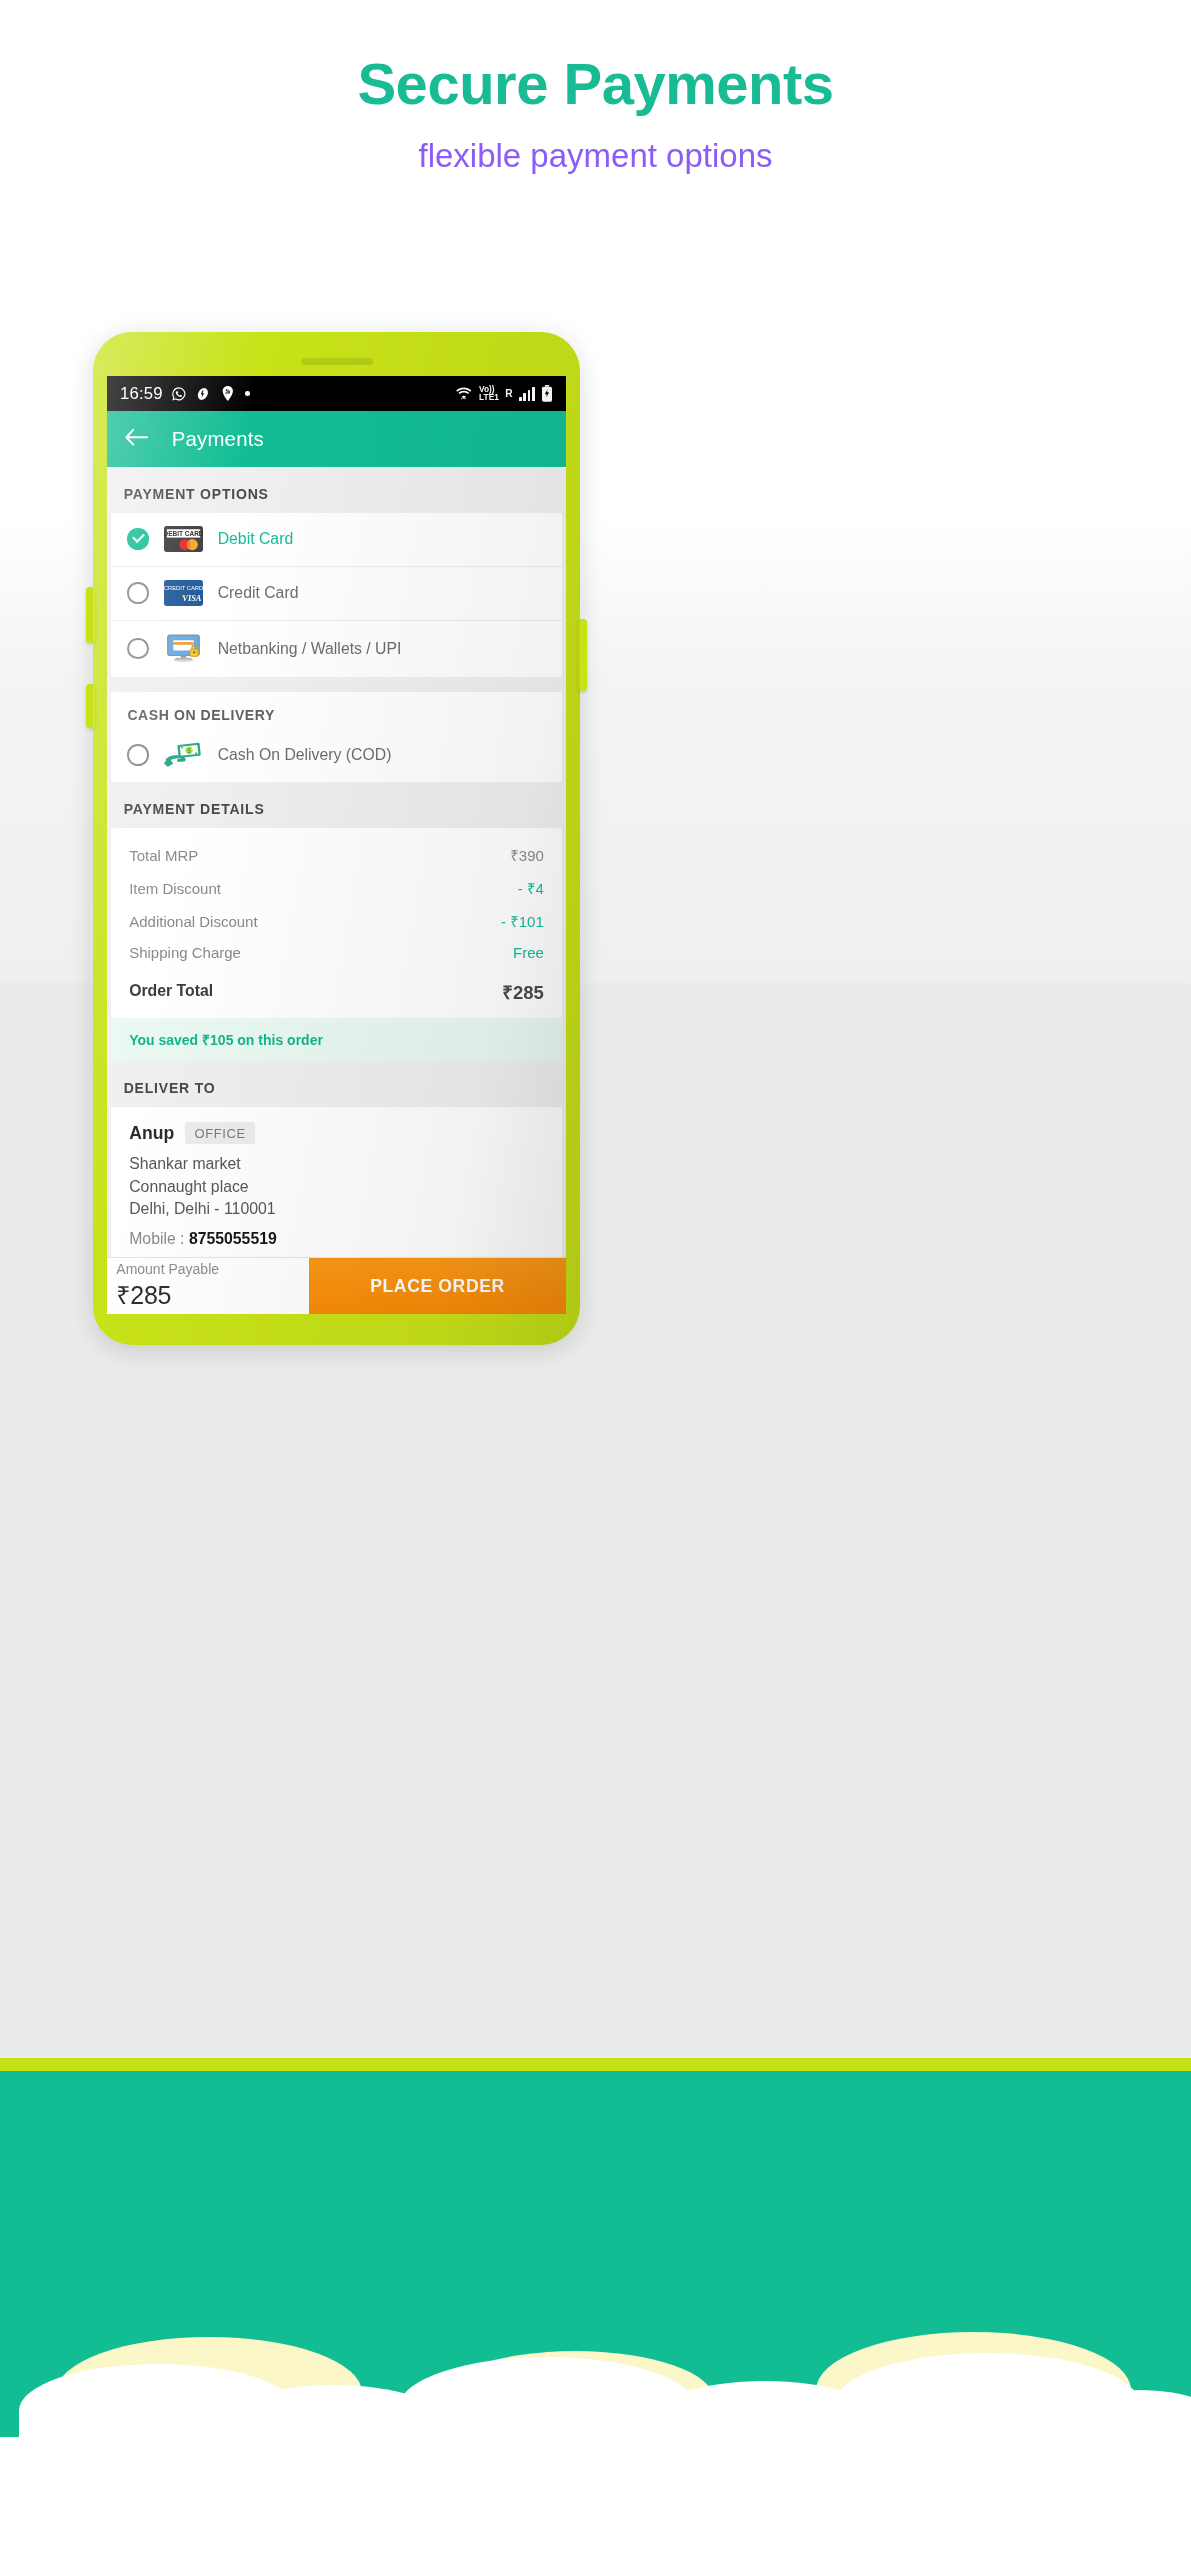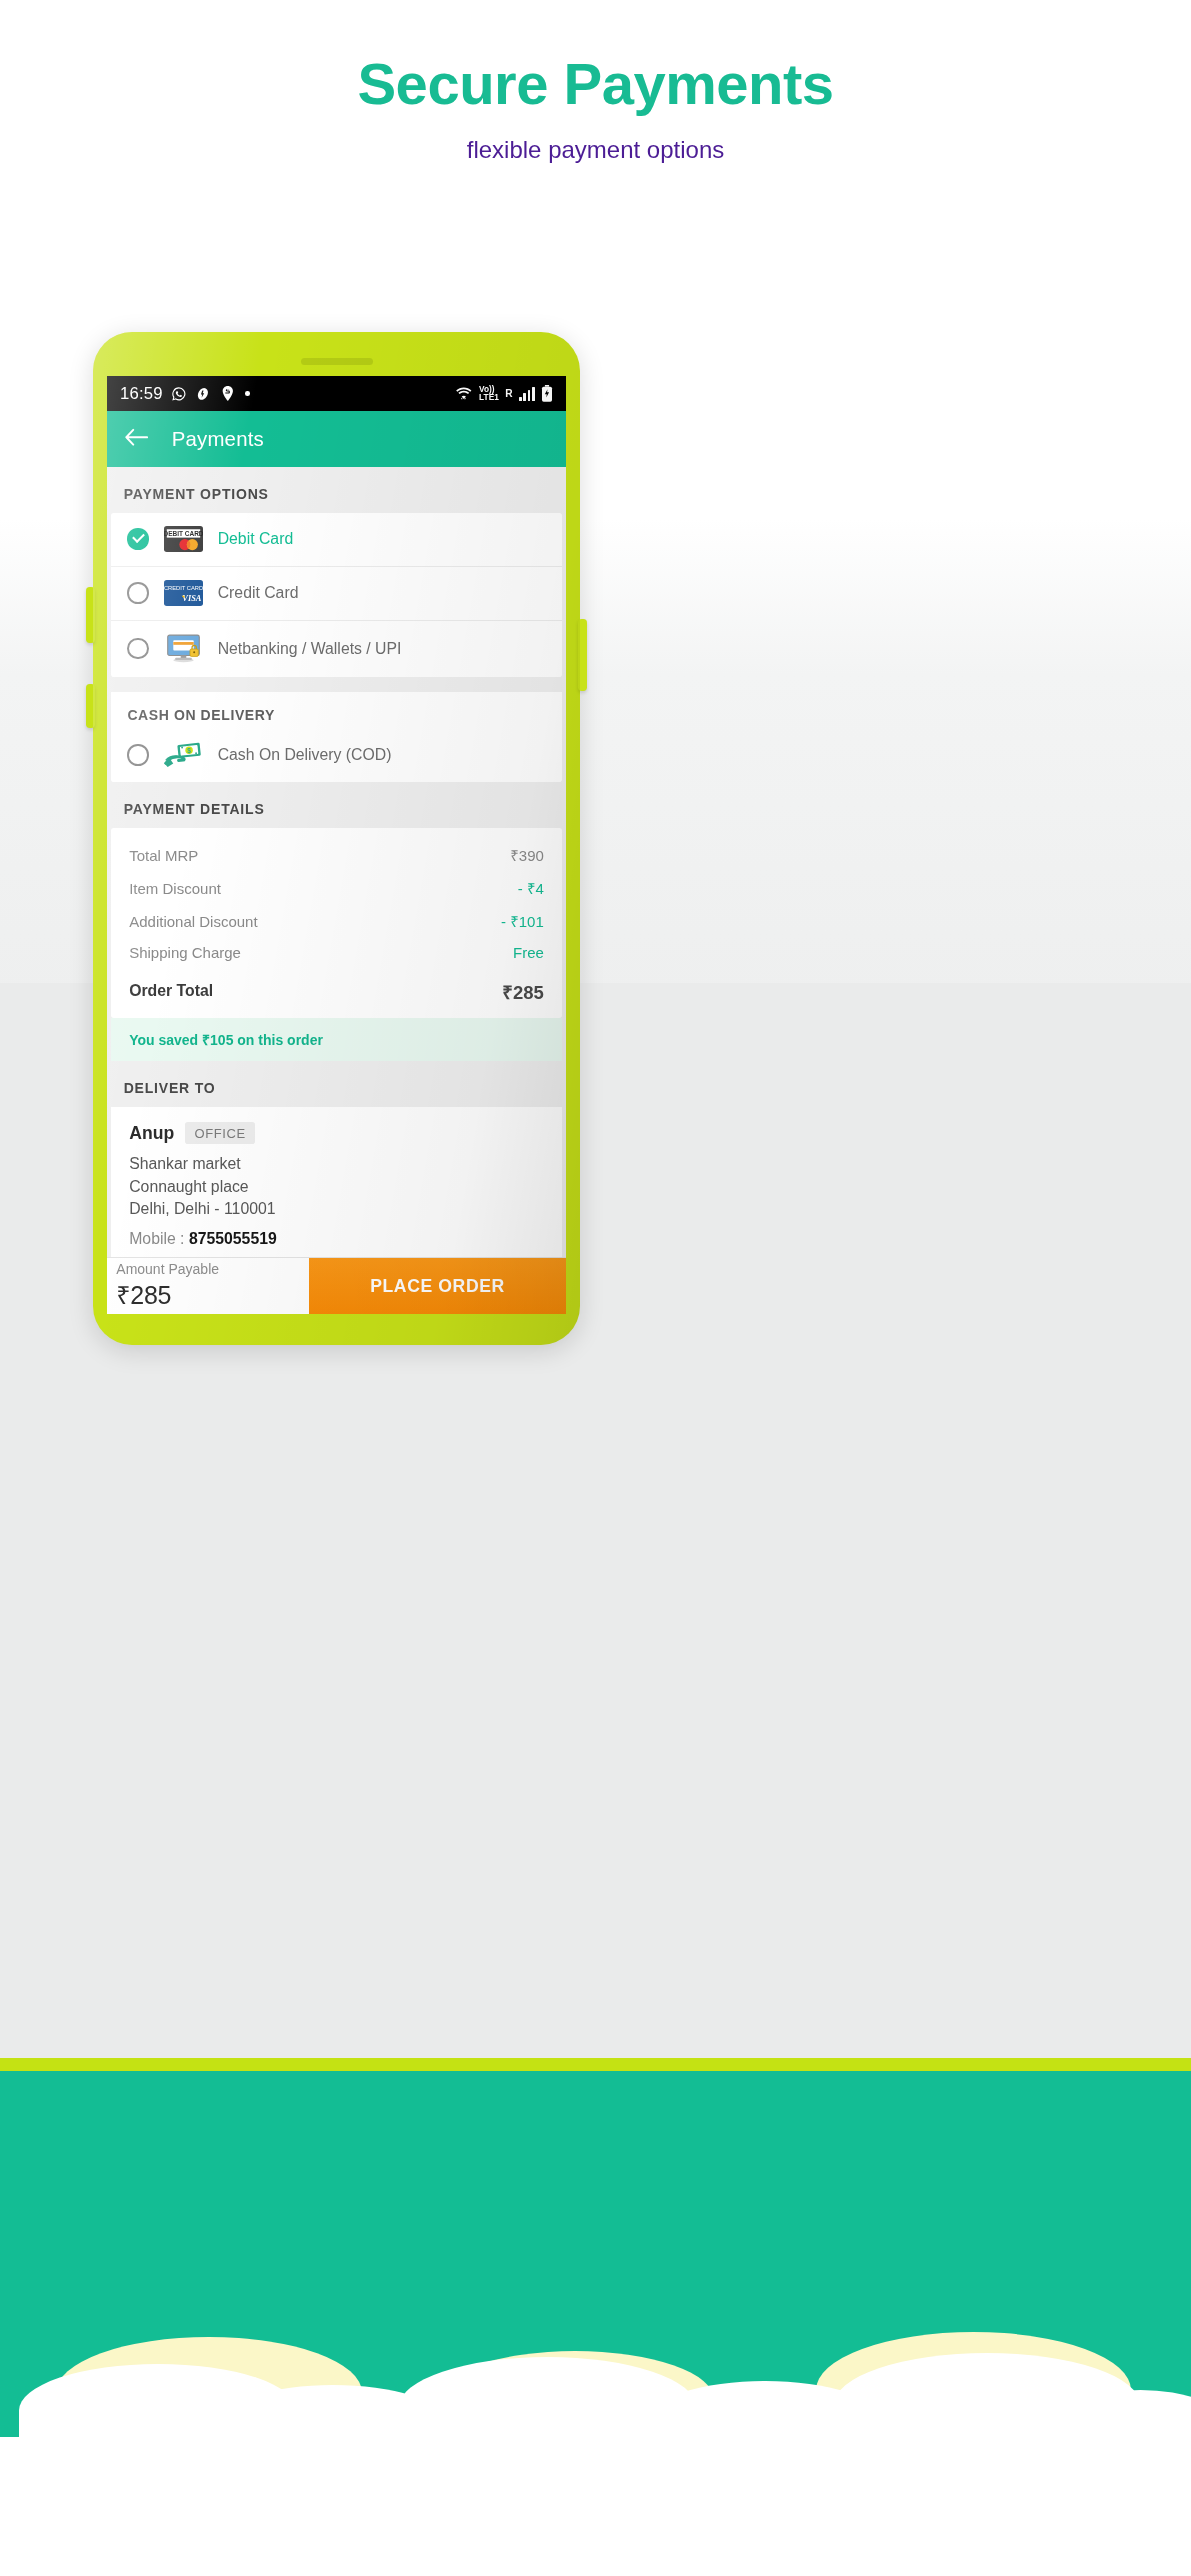--- a/index.html
+++ b/index.html
@@ -43,21 +43,21 @@
 
   
   .headline-wrap {
     position: absolute; left: 0; top: 52px; width: 1191px; text-align: center;
   }
   .headline {
     font-size: 58px; font-weight: 700; color: #18bb93;
     letter-spacing: -0.5px; line-height: 1.12;
   }
   .subhead {
-    margin-top: 18.5px; font-size: 24px; color: #4c1d95; line-height: 1.28;
+    margin-top: 18.5px; font-size: 33px; color: #8b5cf6; line-height: 1.28;
     font-weight: 400;
   }
 
   
   .phone {
     position: absolute; left: 93px; top: 332px;
     width: 487px; height: 1013px;
     background: #c8e218;
     border-radius: 39px;
     box-shadow: 0 5.6px 26px rgba(0,0,0,.14);

